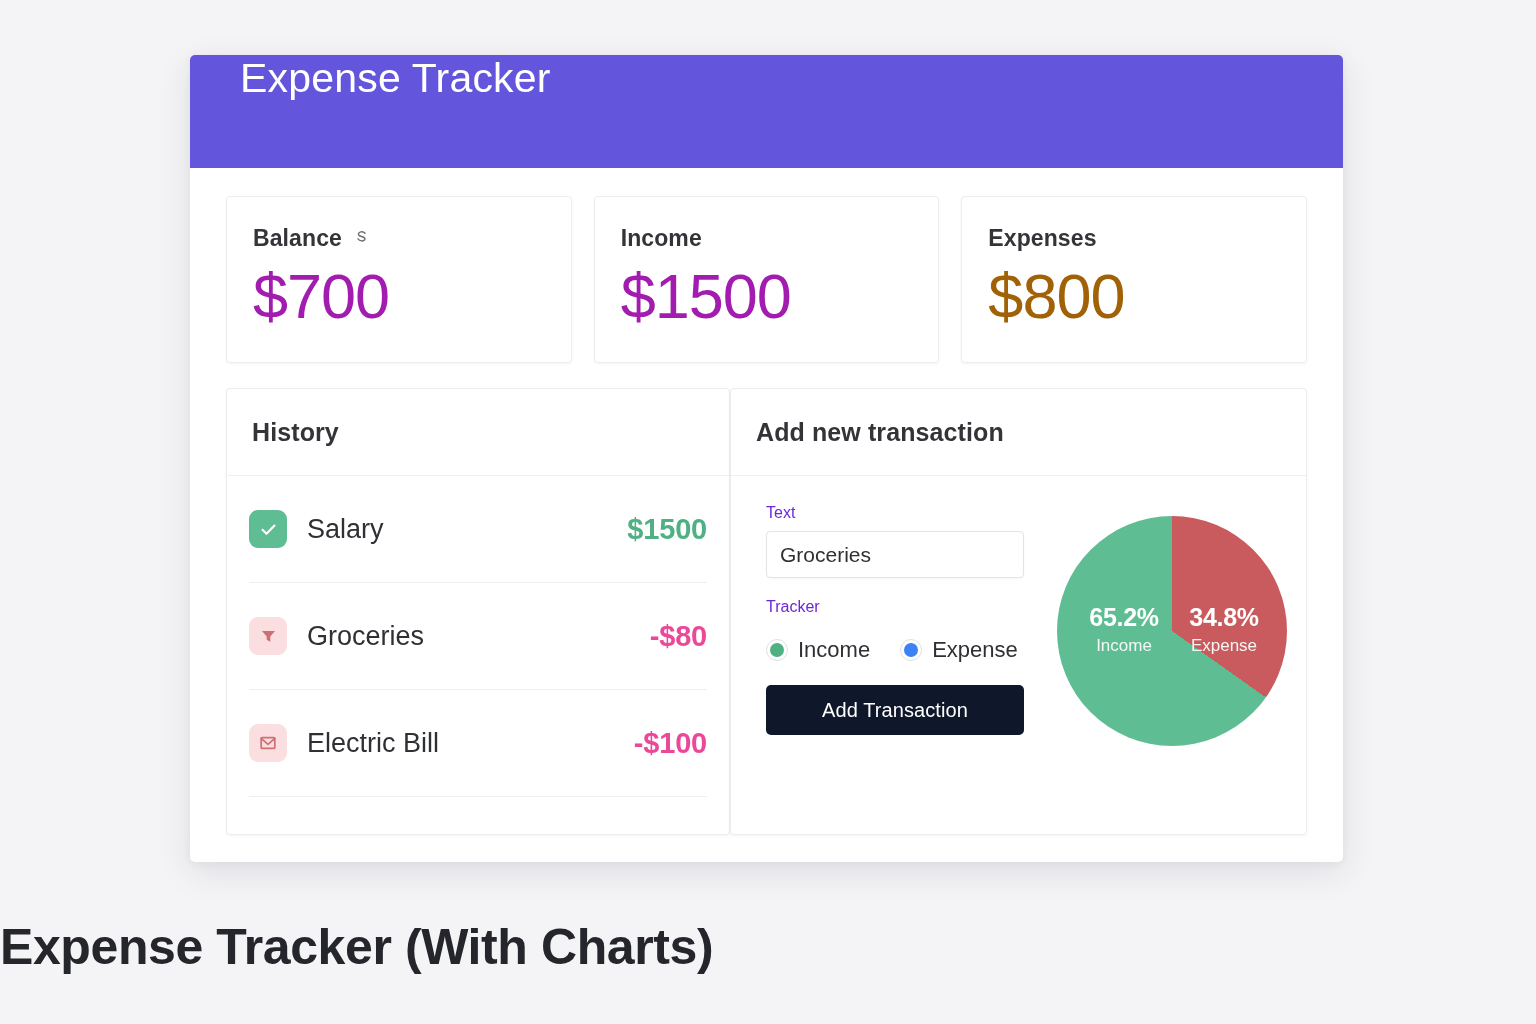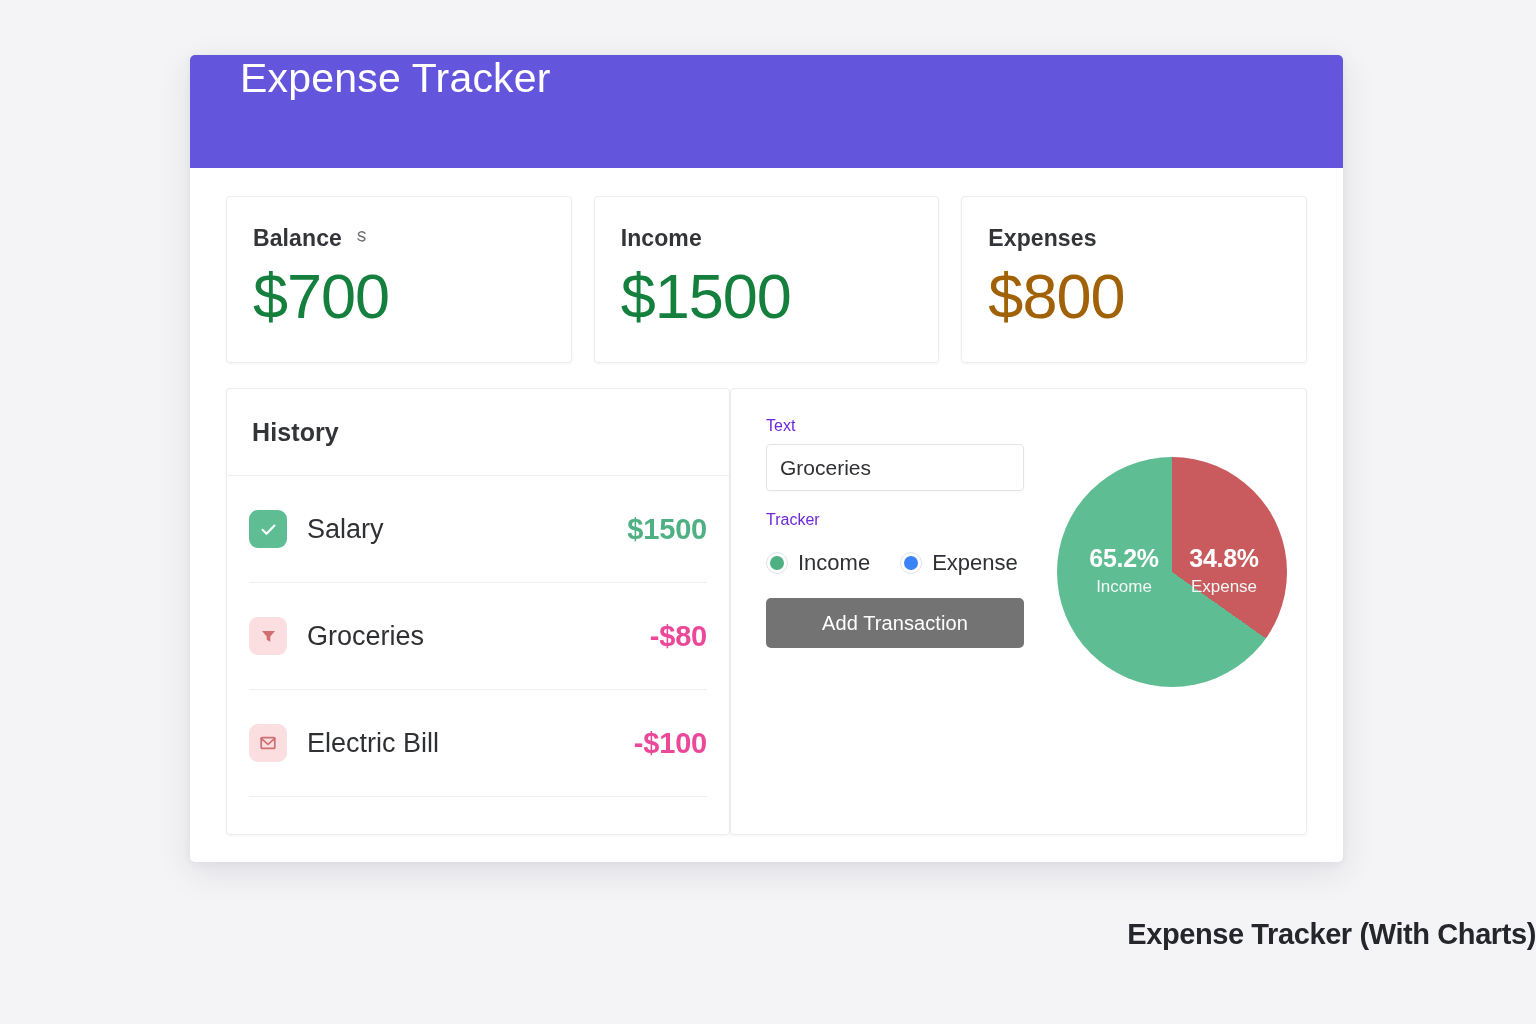--- a/index.html
+++ b/index.html
@@ -81,21 +81,21 @@
     height: 19px;
     color: #5c5d62;
   }
   .stat-value {
     margin-top: 10px;
     font-size: 63px;
     font-weight: 400;
     line-height: 1.08;
     letter-spacing: -1px;
   }
-  .value-green { color: #15803d; }
+  .value-green { color: #a21caf; }
   .value-red   { color: #a16207; }
 
   
   .panels-row {
     display: flex;
     margin-top: 25px;
   }
   .panel {
     background: #ffffff;
     border: 1px solid #eceded;
@@ -226,33 +226,33 @@
     font-size: 22px;
     color: #2f3034;
   }
 
   .submit-btn {
     margin-top: 22px;
     width: 258px;
     height: 50px;
     border: none;
     border-radius: 5px;
-    background: #737373;
+    background: #0f172a;
     color: #ffffff;
     font-size: 20px;
     font-family: "Liberation Sans", "DejaVu Sans", sans-serif;
     cursor: pointer;
     letter-spacing: 0.1px;
   }
 
   
   .pie-wrap {
     position: absolute;
     right: 19px;
-    top: 68px;
+    top: 40px;
     width: 230px;
     height: 230px;
   }
   .pie {
     width: 230px;
     height: 230px;
     border-radius: 50%;
   }
   .pie-label {
     position: absolute;
@@ -274,22 +274,22 @@
   }
   .pie-label-income  { left: 12px;  top: 89px; width: 110px; }
   .pie-label-expense { right: 8px;  top: 89px; width: 110px; }
 
   
   .caption {
     position: absolute;
     left: 0;
     top: 918px;
     width: 1536px;
-    text-align: right;
-    font-size: 29px;
+    text-align: left;
+    font-size: 50px;
     font-weight: bold;
     color: #25262b;
     letter-spacing: -0.4px;
   }
 </style>
 </head>
 <body>
 
 <div class="app-window">
 
@@ -365,20 +365,23 @@
               </svg>
             </span>
             <span class="history-text">Electric Bill</span>
             <span class="history-amount amt-red">-$100</span>
           </div>
 
         </div>
       </div>
 
       <div class="panel panel-form">
+        <div class="panel-head">
+          <div class="panel-title">Add new transaction</div>
+        </div>
 
         <div class="form-body">
 
           <div class="form-fields">
             <label class="field-label">Text</label>
             <input class="field-input" type="text" value="Groceries" style="">
 
             <div class="field-gap"></div>
 
             <label class="field-label">Tracker</label>

